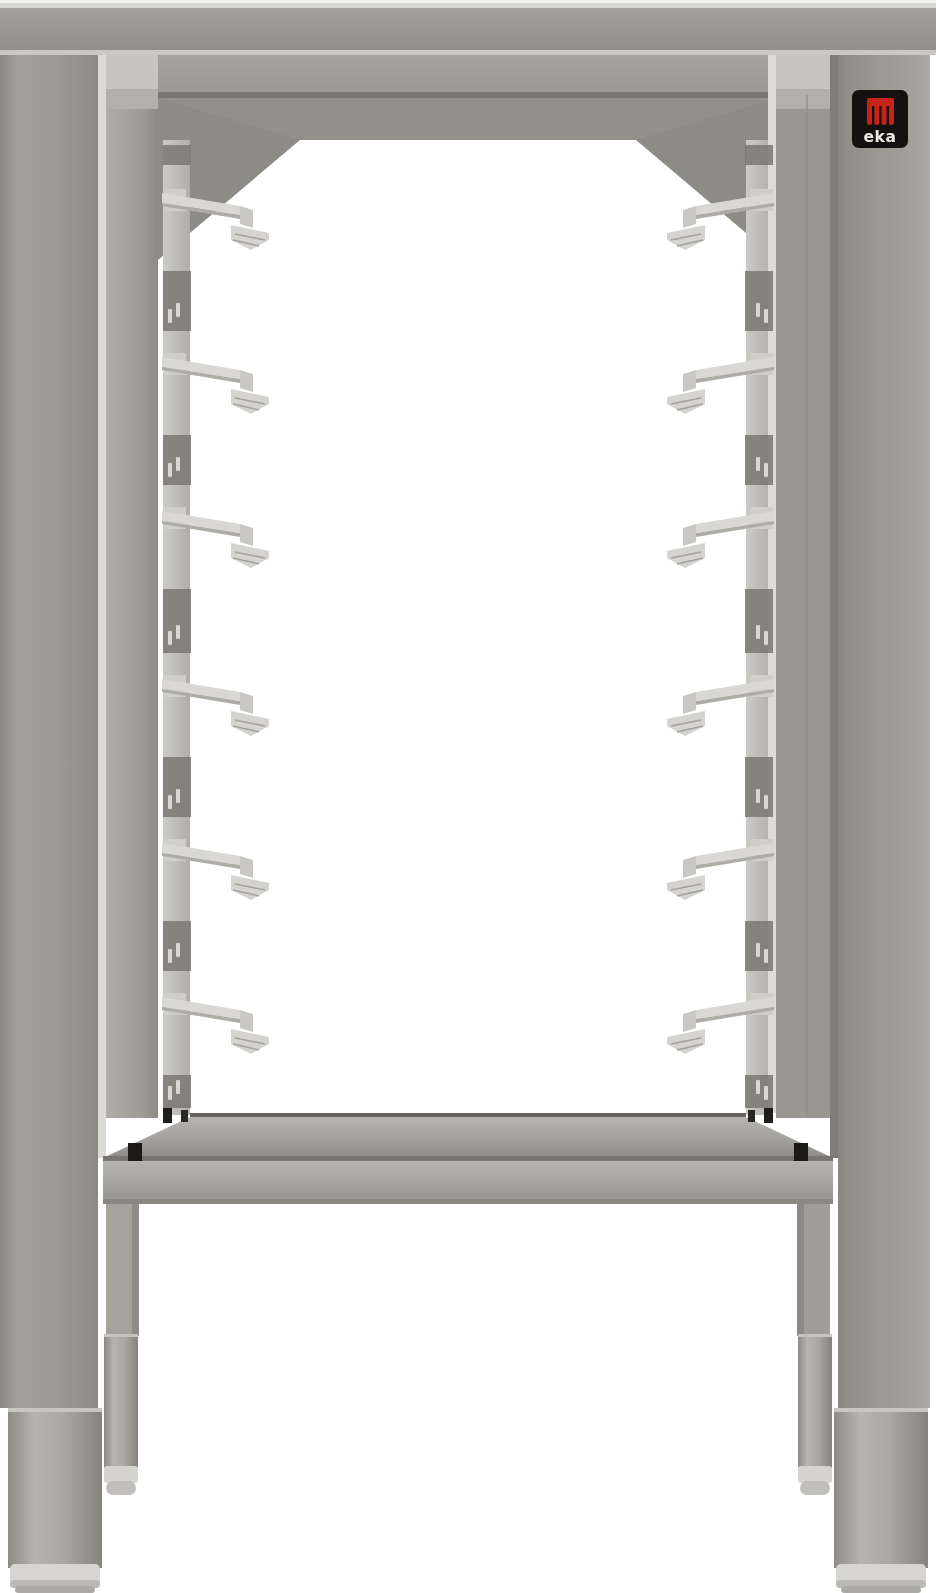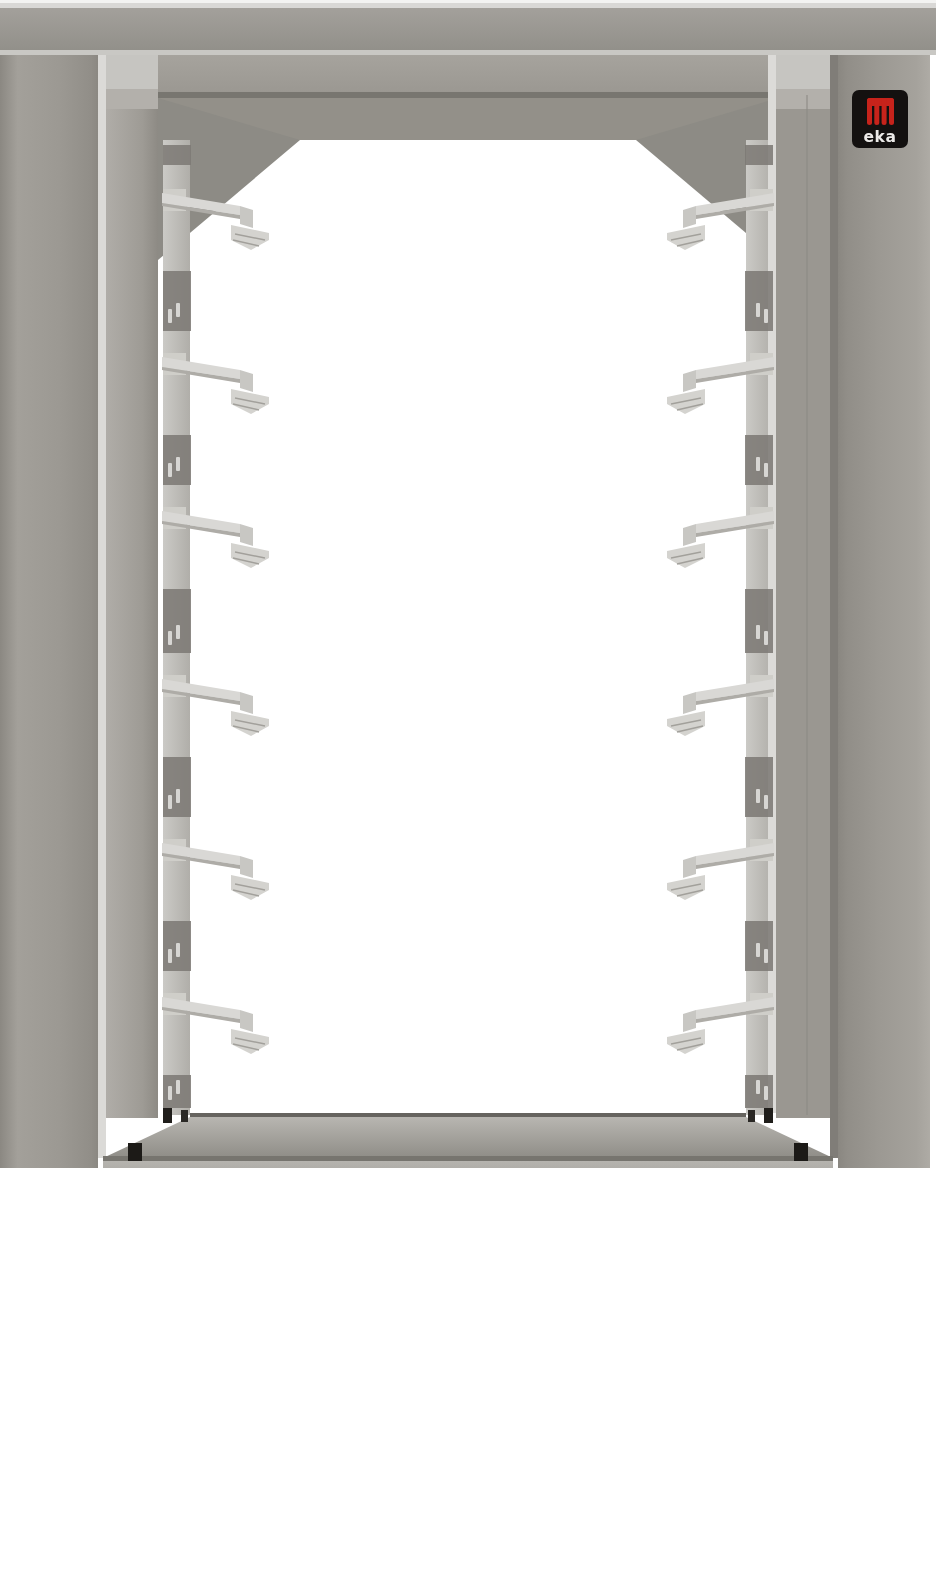--- a/index.html
+++ b/index.html
@@ -1,16 +1,16 @@
 <!DOCTYPE html>
 <html><head>
 <meta charset="utf-8">
 <style>
   html,body{margin:0;padding:0;background:#ffffff;}
-  .stage{width:936px;height:1168px;position:relative;margin:0 auto;
+  .stage{width:936px;height:1593px;position:relative;margin:0 auto;
          font-family:"DejaVu Sans", sans-serif;}
   svg{display:block;}
   text{font-family:"DejaVu Sans", sans-serif;}
 </style>
 </head>
 <body>
 
 <div class="stage">
 <svg id="scene" role="img" width="936" height="1593" viewBox="0 0 936 1593" xmlns="http://www.w3.org/2000/svg" aria-label="Stainless steel open base stand for a countertop oven with six pairs of tray support runners, a solid bottom shelf and four height-adjustable cylindrical feet, photographed on a white background">
 

